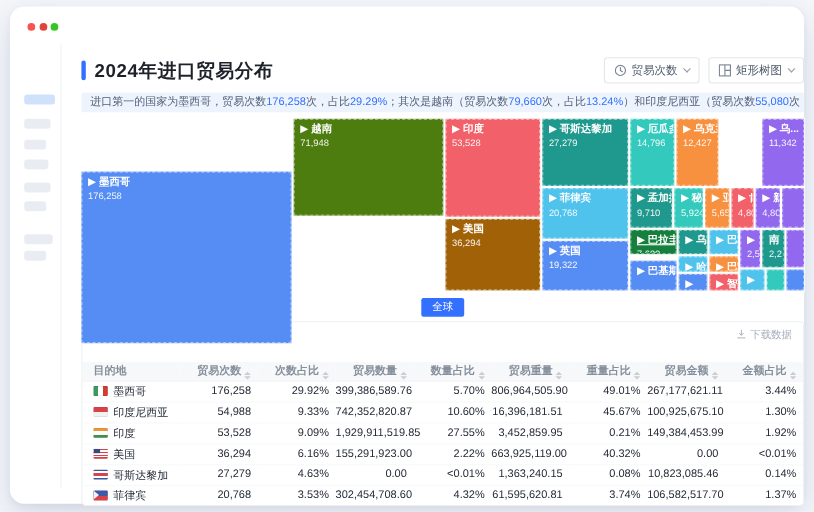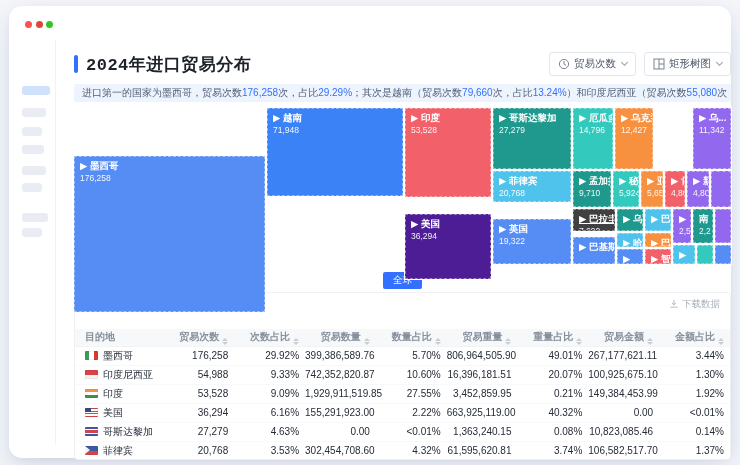--- a/index.html
+++ b/index.html
@@ -14,21 +14,21 @@
   .dots{position:absolute;left:16px;top:15px;display:flex;gap:3.5px;}
   .dot{width:7px;height:7px;border-radius:50%;}
 
   
   .sidebar{position:absolute;left:0;top:34px;bottom:14px;width:47px;border-right:1px solid #f0f2f6;}
   .sbar{position:absolute;left:13px;height:9px;border-radius:3px;background:#e9edf3;}
   .sbar.active{background:#cfe1fb;}
 
   
   .content{position:absolute;left:65px;top:34px;width:657px;}
-  .page-header{display:flex;justify-content:space-between;align-items:center;margin-top:12px;height:24px;font-family:Liberation Mono, monospace;}
+  .page-header{display:flex;justify-content:space-between;align-items:center;margin-top:12px;height:24px;}
   .title-left{display:flex;align-items:center;}
   .accent{width:4px;height:18px;background:#3370ff;border-radius:2px;}
   .page-title{font-size:17px;font-weight:bold;color:#1d2129;margin-left:8px;letter-spacing:.5px;}
   .controls{display:flex;gap:8px;}
   .select{display:flex;align-items:center;height:24px;padding:0 8px;border:1px solid #e5e6eb;
     border-radius:3px;background:#fff;font-size:10.5px;color:#4e5969;gap:4px;cursor:pointer;}
   .chev{width:5px;height:5px;border-right:1.2px solid #9aa1ad;border-bottom:1.2px solid #9aa1ad;
     transform:rotate(45deg);margin-left:2px;margin-top:-3px;}
 
   .summary{margin-top:8px;height:18px;line-height:18px;background:#eef4fd;border-radius:2px;
@@ -134,37 +134,37 @@
       </div>
     </div>
 
     <div class="summary"><span>进口第一的国家为墨西哥，贸易次数</span><span class="hl">176,258</span><span>次，占比</span><span class="hl">29.29%</span><span>；其次是越南（贸易次数</span><span class="hl">79,660</span><span>次，占比</span><span class="hl">13.24%</span><span>）和印度尼西亚（贸易次数</span><span class="hl">55,080</span><span>次，占比</span></div>
 
     <div class="treemap">
         <div class="tile" style="left: 0px; top: 0px; width: 191px; height: 156px; background: rgb(86, 141, 245); margin-top: 48px;">
           <div class="t-name">▶ 墨西哥</div>
           <div class="t-val">176,258</div>
         </div>
-        <div class="tile" style="left: 193px; top: 0px; width: 136px; height: 88px; background: #3b82f6;">
+        <div class="tile" style="left: 193px; top: 0px; width: 136px; height: 88px; background: #4d7c0f;">
           <div class="t-name">▶ 越南</div>
           <div class="t-val">71,948</div>
         </div>
         <div class="tile" style="left: 331px; top: 0px; width: 86px; height: 89px; background: rgb(242, 96, 106);">
           <div class="t-name">▶ 印度</div>
           <div class="t-val">53,528</div>
         </div>
-        <div class="tile" style="left: 331px; top: 91px; width: 86px; height: 65px; background: #4c1d95; margin-top: 15px;">
+        <div class="tile" style="left: 331px; top: 91px; width: 86px; height: 65px; background: #a16207;">
           <div class="t-name">▶ 美国</div>
           <div class="t-val">36,294</div>
         </div>
         <div class="tile" style="left: 419px; top: 0px; width: 78px; height: 61px; background: rgb(31, 153, 141);">
           <div class="t-name">▶ 哥斯达黎加</div>
           <div class="t-val">27,279</div>
         </div>
-        <div class="tile" style="left: 419px; top: 63px; width: 78px; height: 31px; background: rgb(79, 195, 236);">
+        <div class="tile" style="left: 419px; top: 63px; width: 78px; height: 46px; background: rgb(79, 195, 236);">
           <div class="t-name">▶ 菲律宾</div>
           <div class="t-val">20,768</div>
         </div>
         <div class="tile" style="left: 419px; top: 111px; width: 78px; height: 45px; background: rgb(86, 141, 245);">
           <div class="t-name">▶ 英国</div>
           <div class="t-val">19,322</div>
         </div>
         <div class="tile" style="left: 499px; top: 0px; width: 40px; height: 61px; background: rgb(51, 201, 189);">
           <div class="t-name">▶ 厄瓜多尔</div>
           <div class="t-val">14,796</div>
@@ -191,21 +191,21 @@
         </div>
         <div class="tile" style="left: 591px; top: 63px; width: 20px; height: 36px; background: rgb(242, 96, 106);">
           <div class="t-name">▶ 肯</div>
           <div class="t-val">4,806</div>
         </div>
         <div class="tile" style="left: 613px; top: 63px; width: 22px; height: 36px; background: rgb(145, 104, 238);">
           <div class="t-name">▶ 新</div>
           <div class="t-val">4,804</div>
         </div>
         <div class="tile" style="left: 637px; top: 63px; width: 20px; height: 36px; background: rgb(145, 104, 238);"></div>
-        <div class="tile" style="left: 499px; top: 101px; width: 42px; height: 22px; background: #404040; text-decoration: underline;">
+        <div class="tile" style="left: 499px; top: 101px; width: 42px; height: 22px; background: #15803d; text-decoration: underline;">
           <div class="t-name">▶ 巴拉圭</div>
           <div class="t-val">7,690</div>
         </div>
         <div class="tile" style="left: 499px; top: 129px; width: 42px; height: 27px; background: rgb(86, 141, 245);">
           <div class="t-name">▶ 巴基斯坦</div>
         </div>
         <div class="tile" style="left: 543px; top: 101px; width: 26px; height: 22px; background: rgb(31, 153, 141);">
           <div class="t-name">▶ 乌干达</div>
         </div>
         <div class="tile" style="left: 543px; top: 125px; width: 26px; height: 14px; background: rgb(79, 195, 236);">
@@ -315,21 +315,21 @@
               <td class="num">267,177,621.11</td>
               <td class="num">3.44%</td>
             </tr>
             <tr>
               <td class="dest"><span class="flag flag-id"></span><span>印度尼西亚</span></td>
               <td class="num">54,988</td>
               <td class="num">9.33%</td>
               <td class="num">742,352,820.87</td>
               <td class="num">10.60%</td>
               <td class="num">16,396,181.51</td>
-              <td class="num">20.07%</td>
+              <td class="num">45.67%</td>
               <td class="num">100,925,675.10</td>
               <td class="num">1.30%</td>
             </tr>
             <tr>
               <td class="dest"><span class="flag flag-in"></span><span>印度</span></td>
               <td class="num">53,528</td>
               <td class="num">9.09%</td>
               <td class="num">1,929,911,519.85</td>
               <td class="num">27.55%</td>
               <td class="num">3,452,859.95</td>

